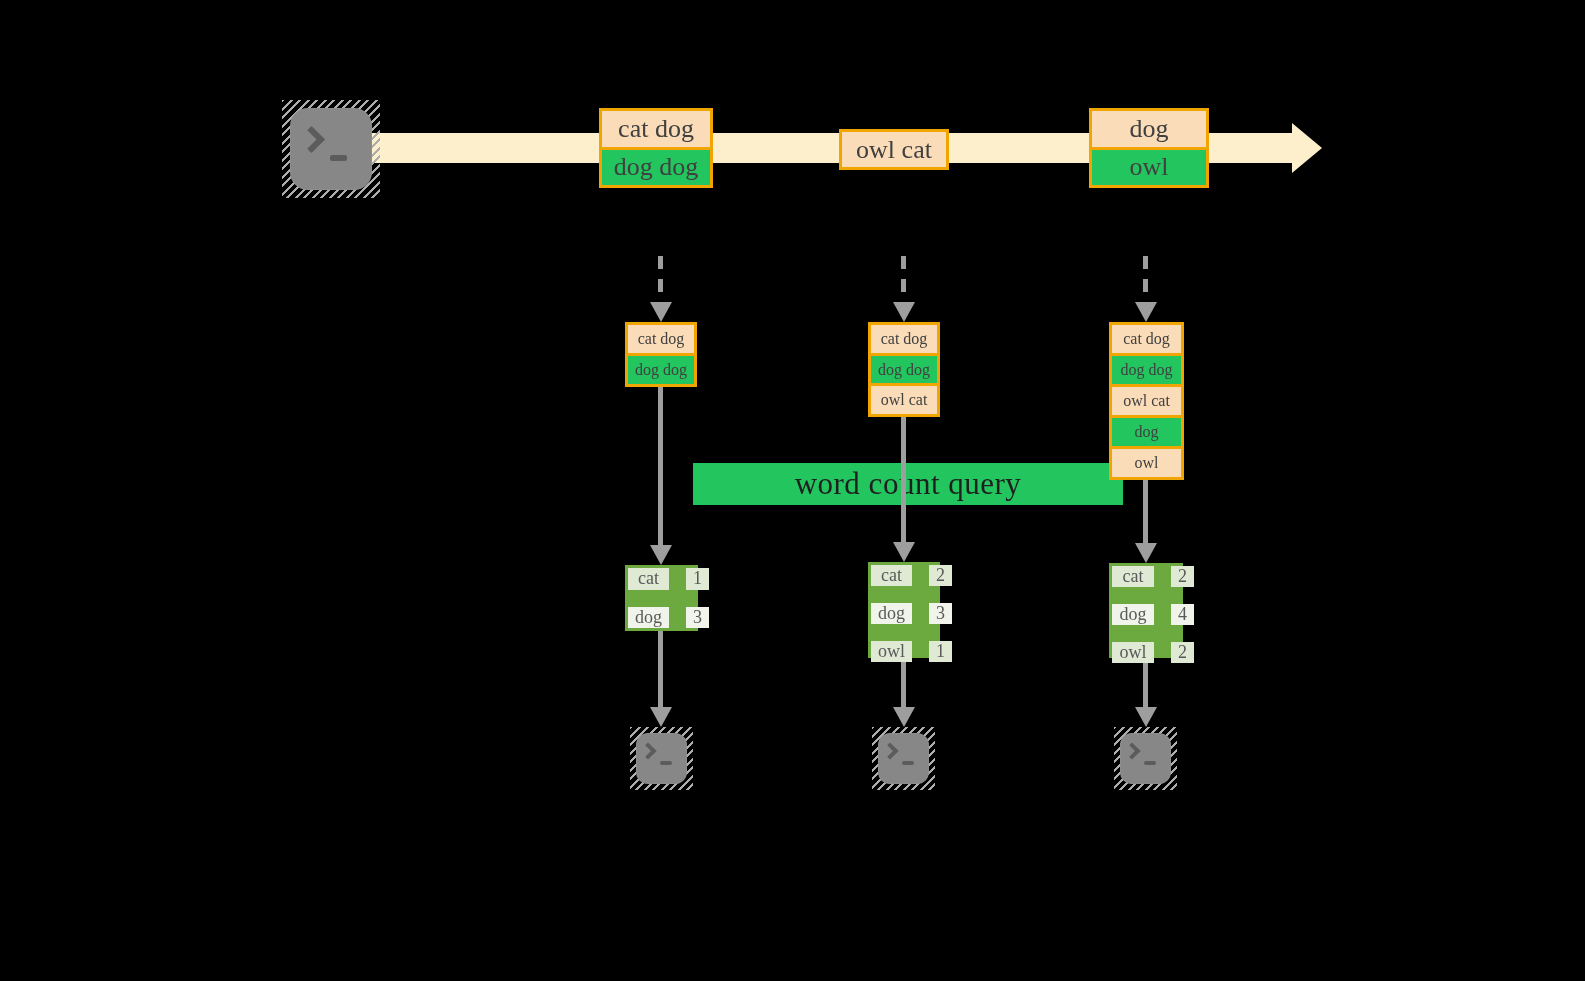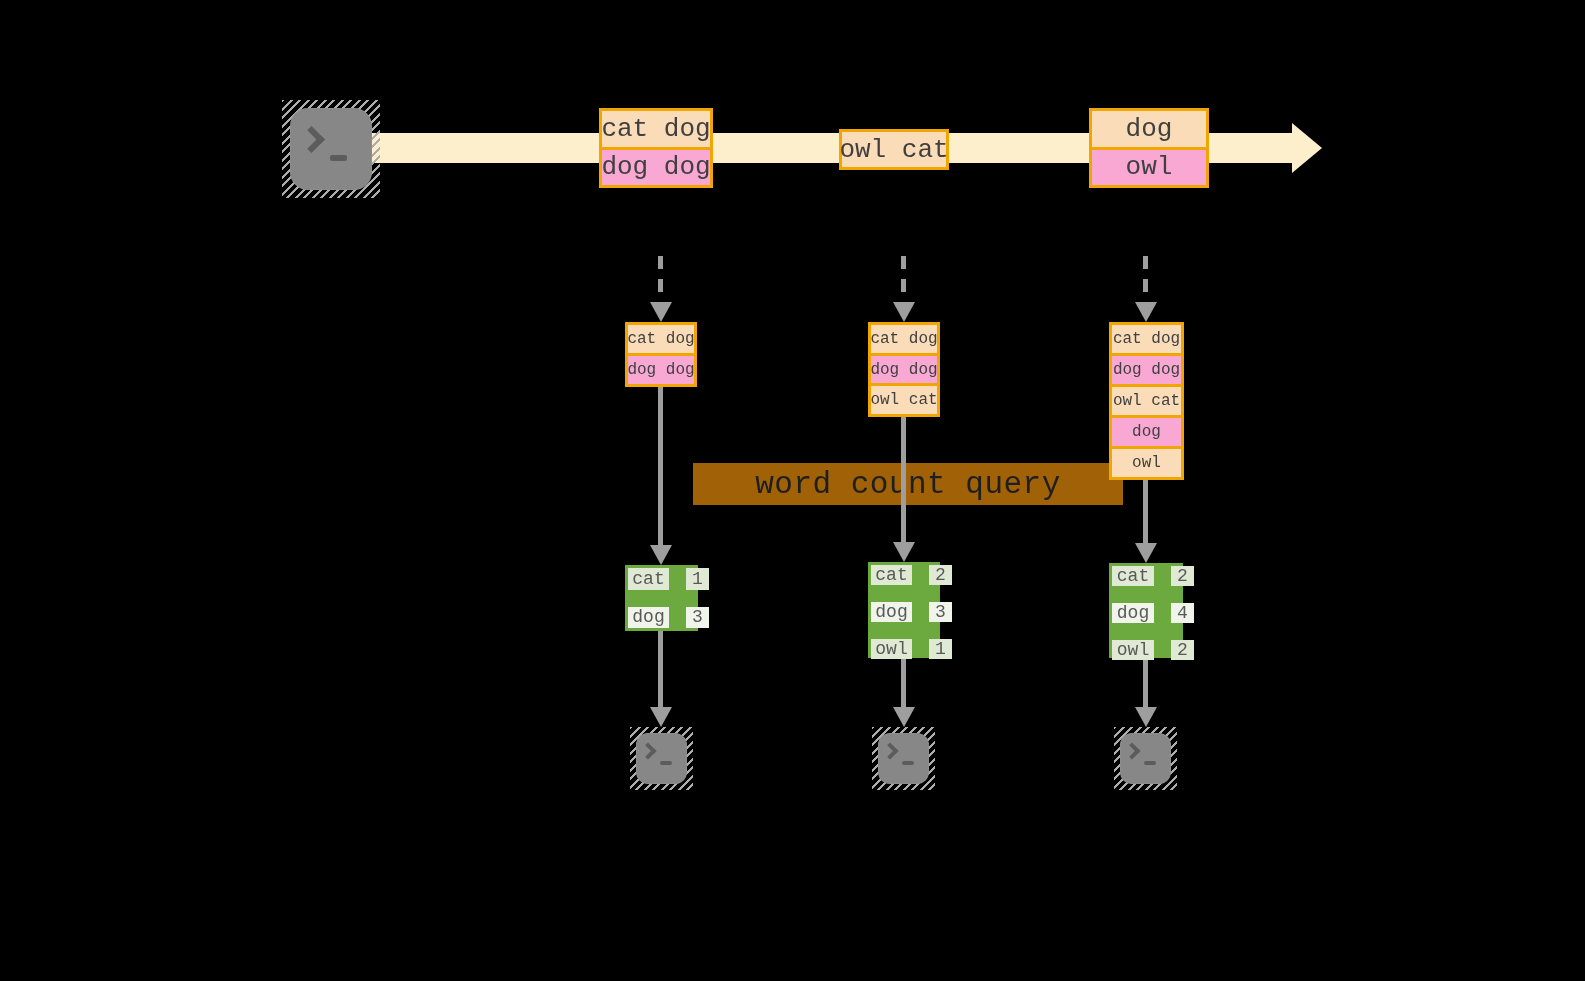--- a/index.html
+++ b/index.html
@@ -1,42 +1,42 @@
 <!DOCTYPE html>
 <html><head>
 <meta charset="utf-8">
 <style>
   html,body{margin:0;padding:0;background:#000;}
   .canvas{
     position:relative;width:1585px;height:981px;background:#000000;overflow:hidden;
-    font-family:Liberation Mono, monospace;
+    font-family:Liberation Serif, serif;
     border-radius:24px;
   }
   
   .band{position:absolute;left:370px;top:133px;width:922px;height:30px;background:#FDEFCB;}
   .band-head{position:absolute;left:1292px;top:123px;width:0;height:0;
     border-top:25px solid transparent;border-bottom:25px solid transparent;border-left:30px solid #FDEFCB;}
   
   .obox{position:absolute;border:3px solid #F0A500;display:flex;flex-direction:column;
         box-sizing:border-box;background:#F0A500;z-index:3;}
   .obox .row{flex:1;display:flex;align-items:center;justify-content:center;
         color:#404040;white-space:nowrap;}
   .obox .row + .row{margin-top:3px;}
   .peach{background:#FADCB8;}
-  .cream{background:#f9a8d4;}
+  .cream{background:#22c55e;}
   .big .row{font-size:26px;}
   .small .row{font-size:16px;}
   
   .vline{position:absolute;width:5px;background:#9E9E9E;z-index:2;}
   .vdash{position:absolute;width:5px;z-index:2;
     background:repeating-linear-gradient(to bottom,#9E9E9E 0 13px,transparent 13px 23px);}
   .ahead{position:absolute;width:0;height:0;z-index:2;
     border-left:11px solid transparent;border-right:11px solid transparent;border-top:20px solid #9E9E9E;}
   
-  .qlabel{position:absolute;left:693px;top:463px;width:430px;height:42px;background:#a16207;
+  .qlabel{position:absolute;left:693px;top:463px;width:430px;height:42px;background:#22c55e;
     display:flex;align-items:center;justify-content:center;z-index:1;
     font-size:31px;font-weight:300;color:#1F1F1F;letter-spacing:.5px;}
   
   .gtable{position:absolute;border:3px solid #6CAA3F;background:#6CAA3F;box-sizing:border-box;
     display:grid;grid-template-columns:41px 23px;gap:17px;z-index:3;}
   .gtable.w74{grid-template-columns:42px 23px;}
   .gcell{display:flex;align-items:center;justify-content:center;font-size:18px;color:#595959;}
   .gdark{background:#DFE9D4;}
   .glight{background:#F0F4EA;}
   

